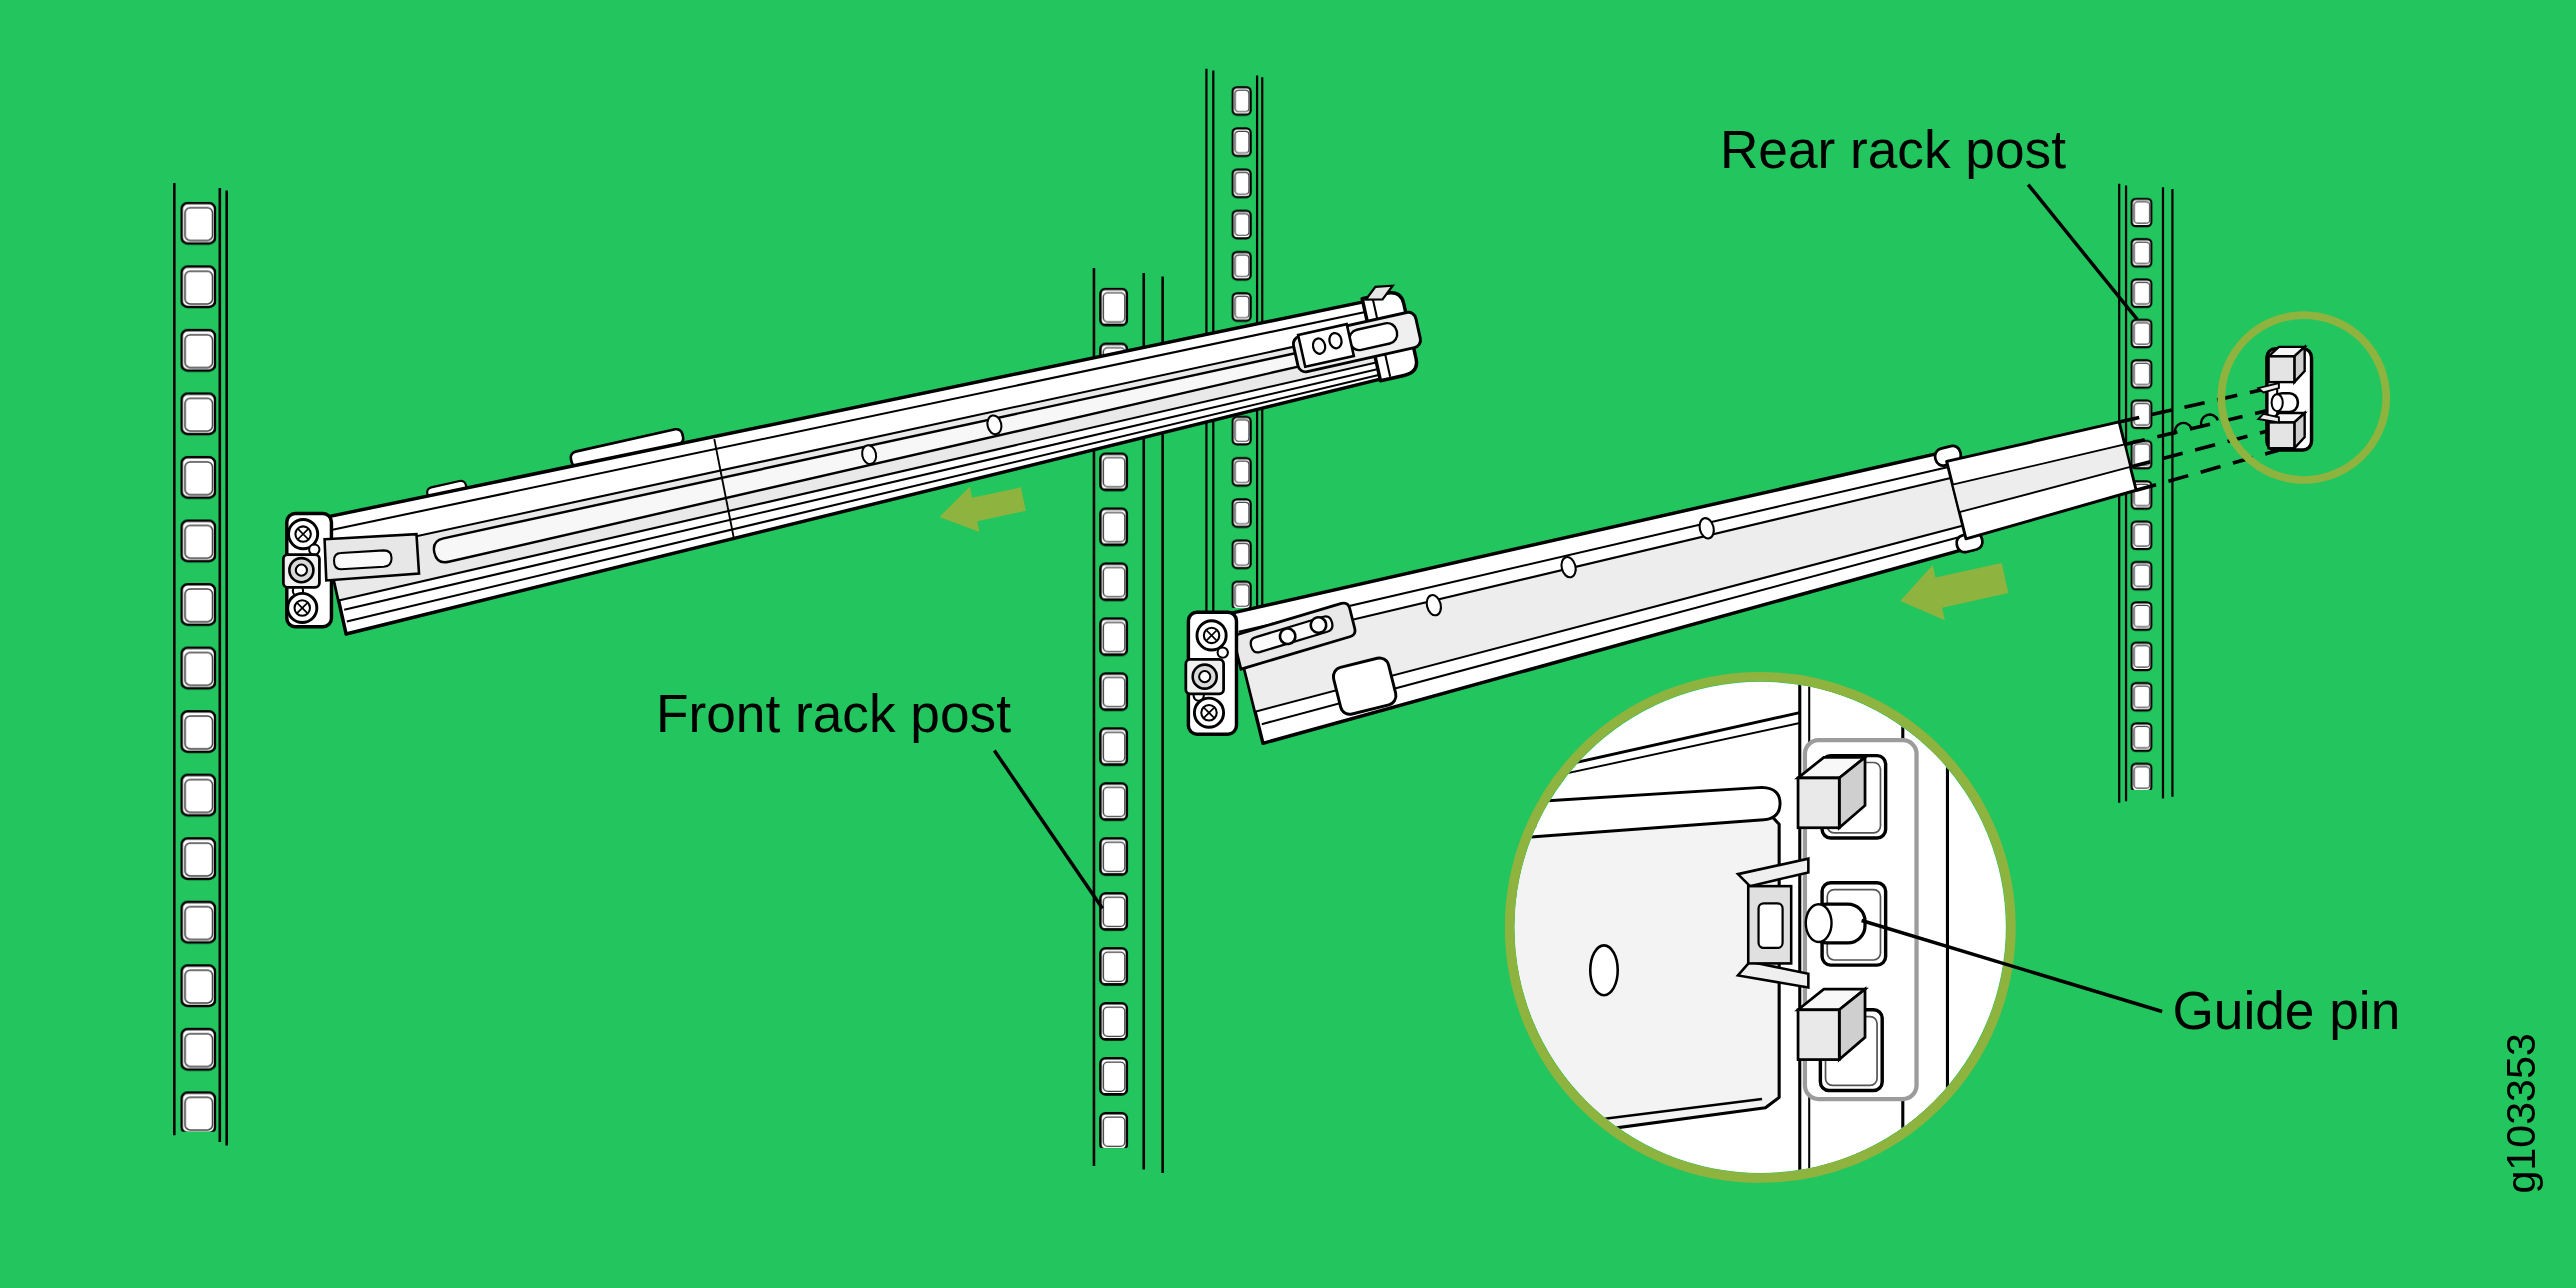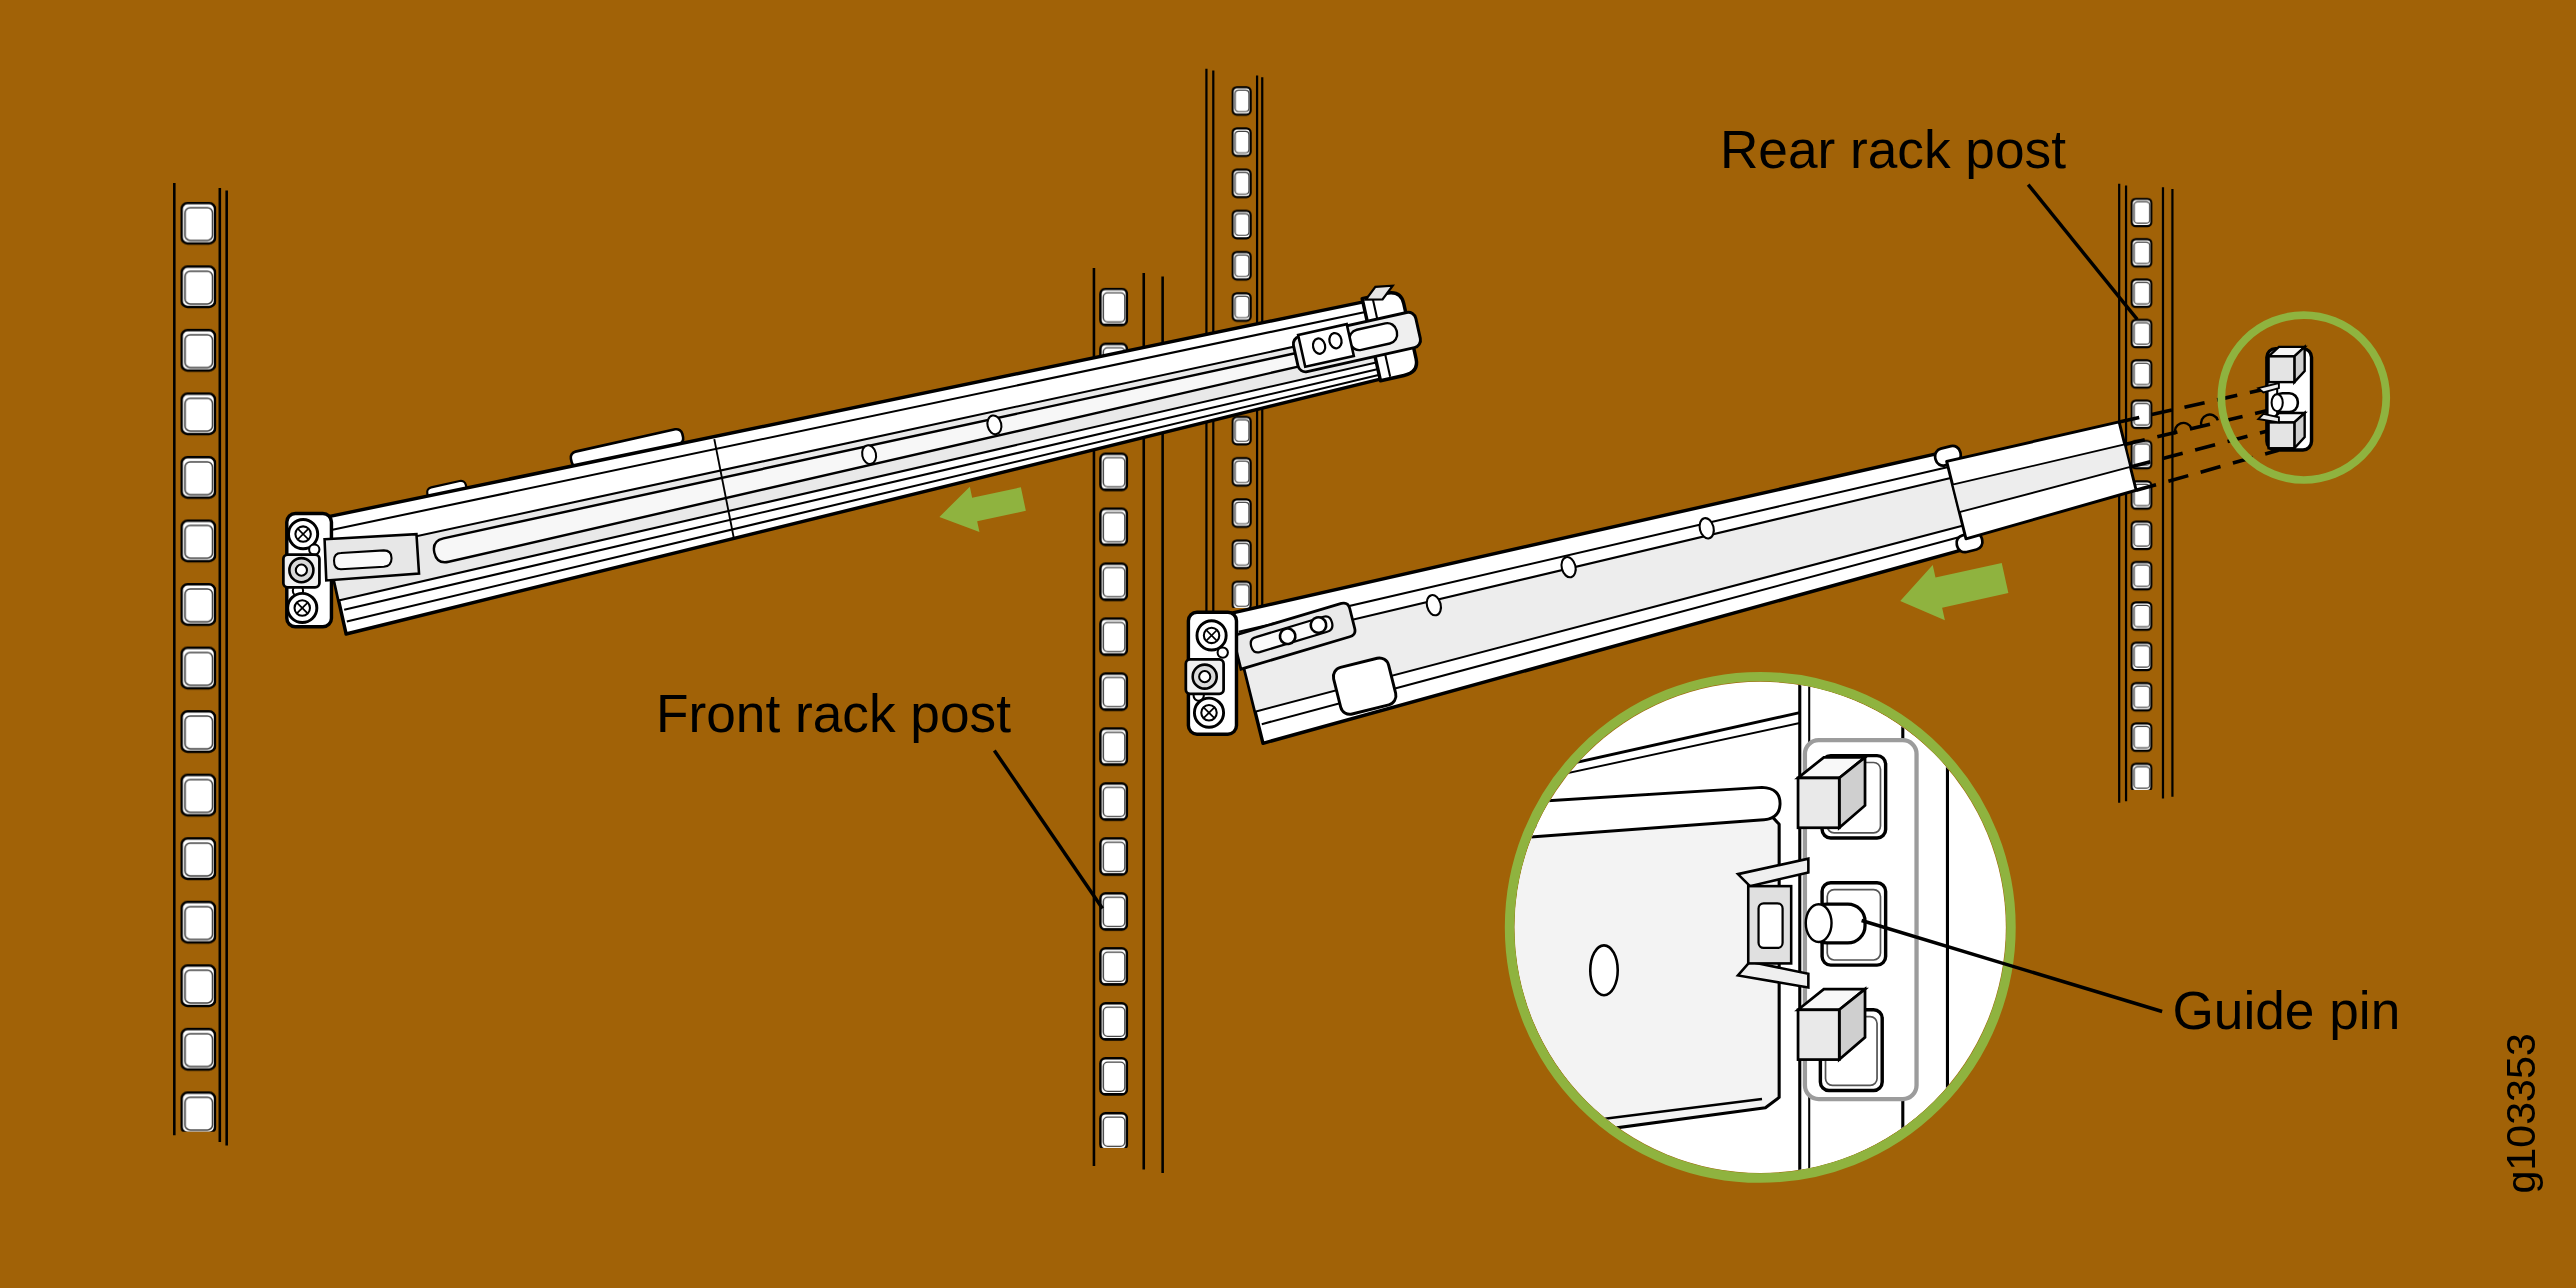--- a/index.html
+++ b/index.html
@@ -1,16 +1,16 @@
 <!DOCTYPE html>
 <html style="font-size:13.7px"><head>
 <meta charset="utf-8">
 <style>
   html,body{margin:0;padding:0;background:#fff;}
-  .stage{position:relative;width:2576px;height:1288px;background:#a16207;overflow:hidden;
+  .stage{position:relative;width:2576px;height:1288px;background:#22c55e;overflow:hidden;
          font-family:"Liberation Sans", sans-serif;}
   svg{position:absolute;left:0;top:0;}
   .lbl{fill:#000;font-size:62px;font-family:"Liberation Sans",sans-serif;}
   .figid{fill:#000;font-size:48px;font-family:"Liberation Sans",sans-serif;}
 </style>
 </head>
 <body>
 
 <div class="stage">
 <svg width="2576" height="1288" viewBox="0 0 3000 1500">

